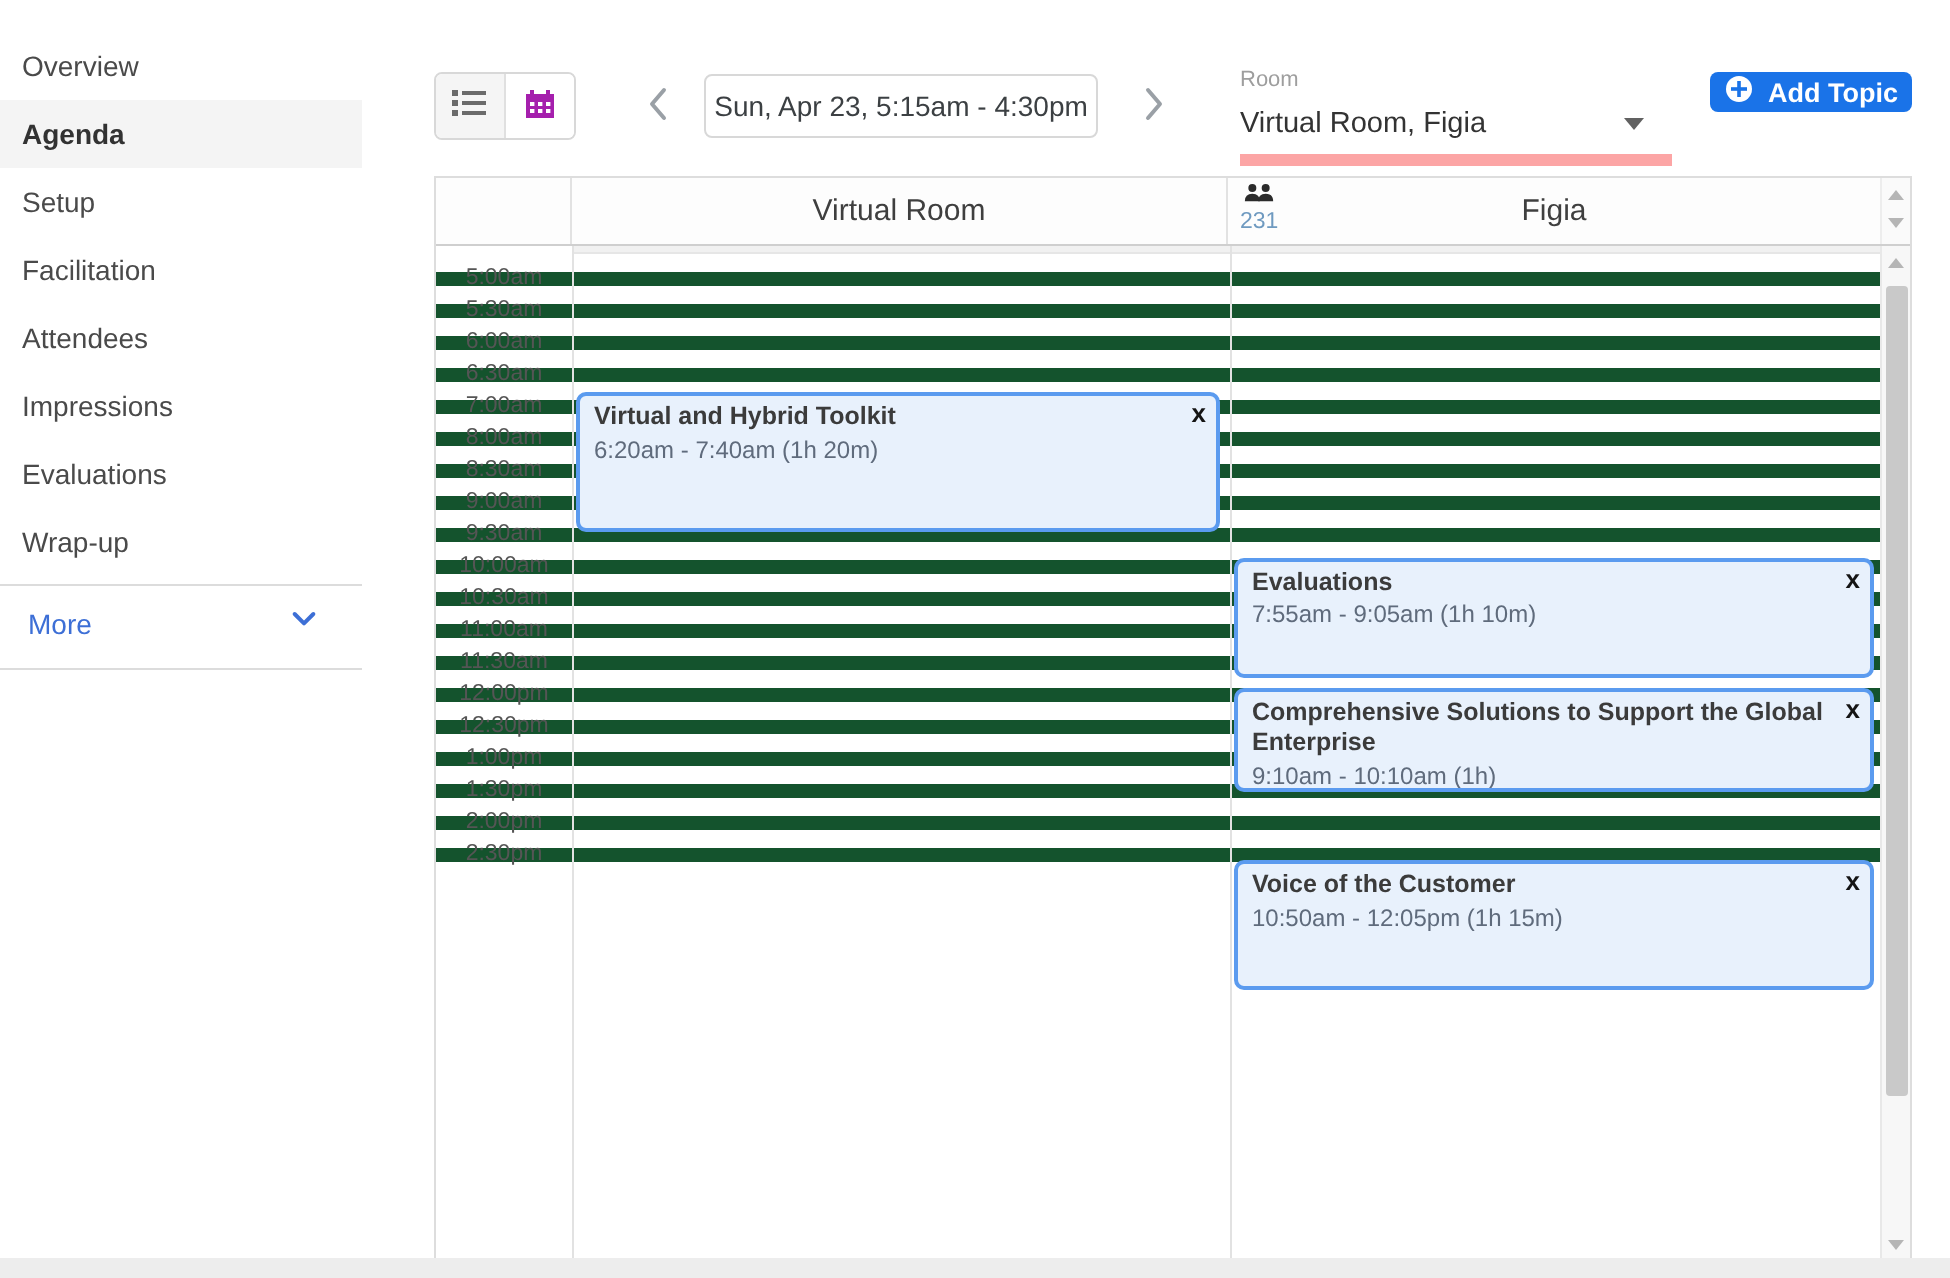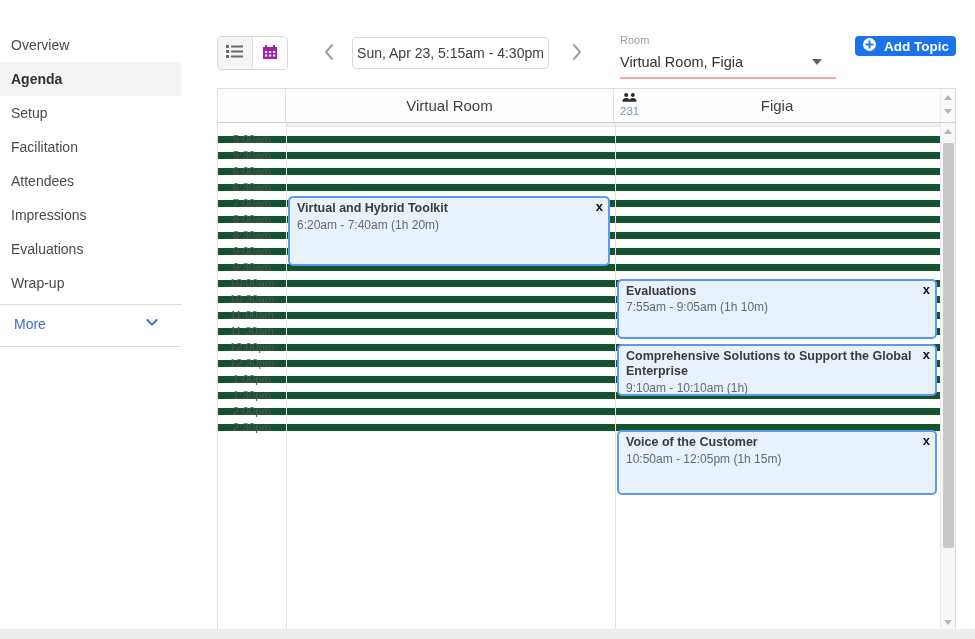--- a/index.html
+++ b/index.html
@@ -3,21 +3,21 @@
 <meta charset="utf-8">
 <style>
   * { margin:0; padding:0; box-sizing:border-box; }
   html,body { width:975px; height:639px; }
   body {
     position:relative; overflow:hidden; background:#fff;
     font-family:"Liberation Sans", sans-serif; color:#444;
   }
 
   
-  .sidebar { position:absolute; left:0; top:28px; width:181px; }
+  .sidebar { position:absolute; left:0; top:16px; width:181px; }
   .side-item {
     height:34px; line-height:34px; padding-left:11px;
     font-size:14px; color:#4a4a4a; cursor:pointer; white-space:nowrap;
   }
   .side-item.active { background:#f4f4f4; font-weight:700; color:#323232; }
   .side-divider { border-top:1px solid #dcdcdc; margin-top:4px; }
   .more-row {
     display:flex; align-items:center; justify-content:space-between;
     height:37px; padding:0 21px 0 14px; cursor:pointer;
   }
@@ -31,21 +31,21 @@
   .vt-btn { width:35px; display:flex; align-items:center; justify-content:center; cursor:pointer; background:#fff; border:none; }
   .vt-btn.list { background:#f5f5f5; border-right:1px solid #e0e0e0; }
   .nav-chev { position:absolute; top:42px; width:22px; height:22px; cursor:pointer; background:none; border:none; }
   .nav-chev.prev { left:318px; }
   .nav-chev.next { left:566px; }
   .date-btn {
     position:absolute; left:352px; top:37px; width:197px; height:32px;
     border:1px solid #d8d8d8; border-radius:4px; background:#fff;
     font-family:inherit; font-size:14px; color:#3c4043; cursor:pointer;
   }
-  .room-select { position:absolute; left:620px; top:34px; width:216px; border-bottom:2px solid #fca5a5; padding-bottom:7px; cursor:pointer; }
+  .room-select { position:absolute; left:620px; top:34px; width:216px; border-bottom:6px solid #fca5a5; padding-bottom:7px; cursor:pointer; }
   .room-label { font-size:11px; color:#9e9e9e; }
   .room-value-row { display:flex; align-items:center; justify-content:space-between; margin-top:8px; padding-right:14px; }
   .room-value { font-size:14.5px; color:#333; }
   .select-caret { width:0; height:0; border-left:5px solid transparent; border-right:5px solid transparent; border-top:6px solid #616161; }
   .add-topic {
     position:absolute; left:855px; top:36px; width:101px; height:20px;
     background:#1a73e8; border:none; border-radius:4px; color:#fff;
     font-family:inherit; font-size:13.5px; font-weight:700; cursor:pointer;
     display:flex; align-items:center; justify-content:center; gap:7px;
   }

